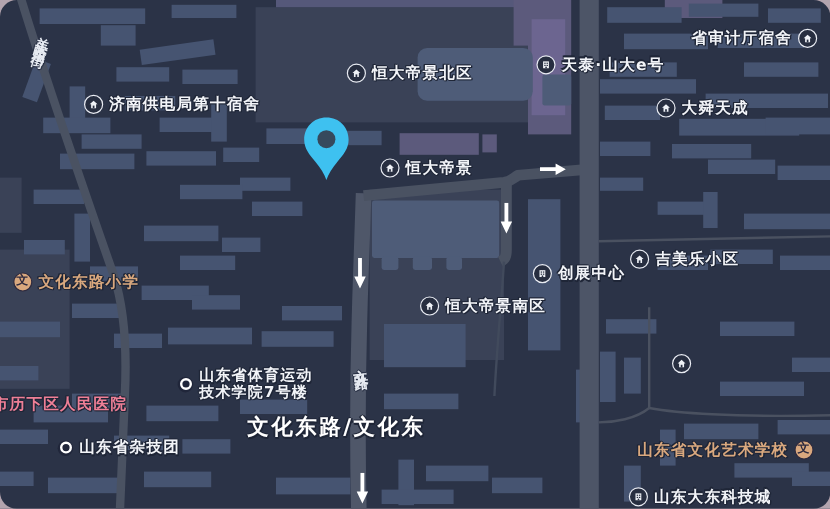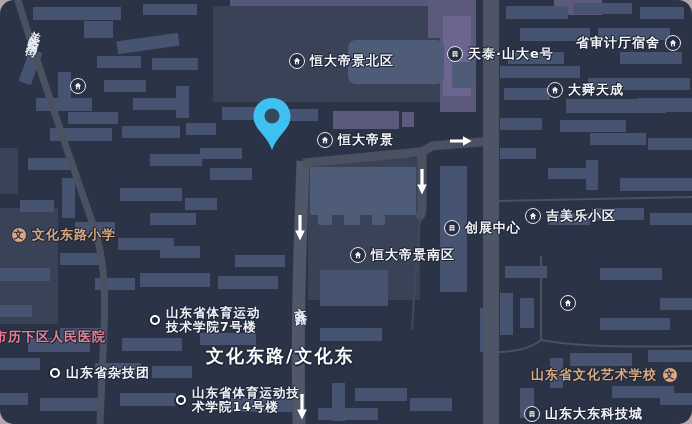--- a/index.html
+++ b/index.html
@@ -215,20 +215,21 @@
       <path d="M3.4 0 H6.6 V15.5 H9.8 L5 25.5 L0.2 15.5 H3.4 Z" fill="#ffffff"></path>
     </svg>
 
   <div class="poi" style="left:70px;top:78px;">
     <span class="ic">
         <svg width="10" height="10" viewBox="0 0 14 14">
           <path d="M7 2.6 L2.4 6.8 H4.1 V11.4 H9.9 V6.8 H11.6 Z" fill="#eef1f6"></path>
           <rect x="6" y="8.4" width="2" height="3" fill="#272e40"></rect>
         </svg>
       </span>
+    <span>济南供电局第十宿舍</span>
   </div>
 
   <div class="poi" style="left:289px;top:52px;">
     <span class="ic">
         <svg width="10" height="10" viewBox="0 0 14 14">
           <path d="M7 2.6 L2.4 6.8 H4.1 V11.4 H9.9 V6.8 H11.6 Z" fill="#eef1f6"></path>
           <rect x="6" y="8.4" width="2" height="3" fill="#272e40"></rect>
         </svg>
       </span>
     <span>恒大帝景北区</span>
@@ -241,21 +242,21 @@
           <rect x="5" y="4.5" width="1.6" height="1.4" fill="#272e40"></rect>
           <rect x="7.6" y="4.5" width="1.6" height="1.4" fill="#272e40"></rect>
           <rect x="5" y="7" width="1.6" height="1.4" fill="#272e40"></rect>
           <rect x="7.6" y="7" width="1.6" height="1.4" fill="#272e40"></rect>
           <rect x="6.2" y="9.2" width="1.8" height="1.8" fill="#272e40"></rect>
         </svg>
       </span>
     <span>天泰·山大e号</span>
   </div>
 
-  <div class="poi" style="left:576px;top:23px;margin-top:11px;">
+  <div class="poi" style="left:576px;top:23px;">
     <span>省审计厅宿舍</span>
     <span class="ic">
         <svg width="10" height="10" viewBox="0 0 14 14">
           <path d="M7 2.6 L2.4 6.8 H4.1 V11.4 H9.9 V6.8 H11.6 Z" fill="#eef1f6"></path>
           <rect x="6" y="8.4" width="2" height="3" fill="#272e40"></rect>
         </svg>
       </span>
   </div>
 
   <div class="poi" style="left:317px;top:131px;">
@@ -340,29 +341,20 @@
     <span>市历下区人民医院</span>
   </div>
 
   <div class="poi" style="left:48px;top:364px;">
     <span class="dotic">
         <span></span>
       </span>
     <span>山东省杂技团</span>
   </div>
 
-  <div class="poi two" style="left:174px;top:386px;">
-    <span class="dotic">
-        <span></span>
-      </span>
-    <span class="lines">
-      <span>山东省体育运动技</span>
-      <span>术学院14号楼</span>
-    </span>
-  </div>
 
   <div class="poi school tan" style="left:531px;top:366px;">
     <span>山东省文化艺术学校</span>
     <span class="ic">文</span>
   </div>
 
   <div class="poi" style="left:524px;top:405px;">
     <span class="ic">
         <svg width="10" height="10" viewBox="0 0 14 14">
           <rect x="3.6" y="3" width="6.8" height="8" fill="#eef1f6"></rect>

